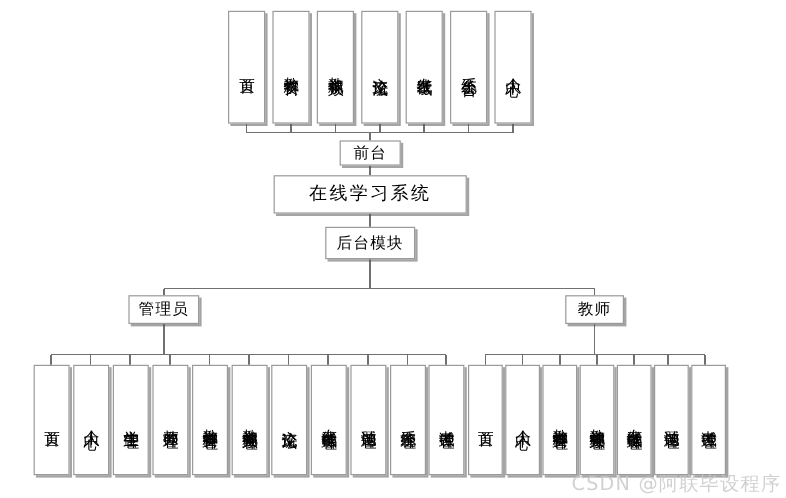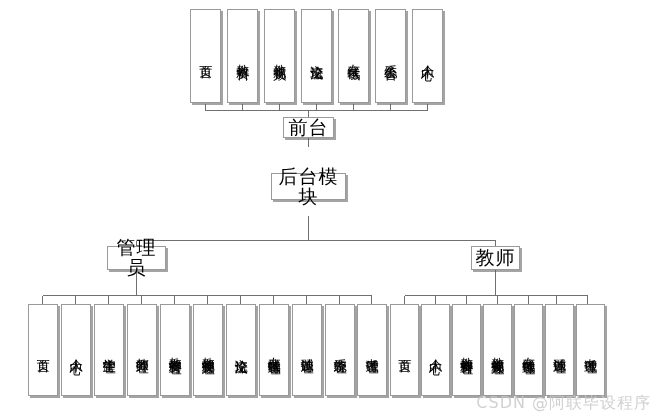--- a/index.html
+++ b/index.html
@@ -34,21 +34,21 @@
     font-size:13px;
     letter-spacing:1px;
     padding:4px 0;
   }
   .node.vert .lbl{
     writing-mode:vertical-rl;
     text-orientation:upright;
     display:block;
   }
   .node.horiz{
-    font-size:19px;
+    font-size:13px;
     letter-spacing:1px;
   }
   .node.root{
     font-size:15px;
     letter-spacing:2px;
   }
   .watermark{
     position:absolute;
     right:4px;
     bottom:1px;
@@ -136,22 +136,25 @@
     <span class="lbl">系统公告</span>
   </div>
   <div class="node vert" style="left:412px;top:9px;width:31px;height:94px;">
     <span class="lbl">个人中心</span>
   </div>
 
   <div class="node horiz" style="left:283px;top:117px;width:51px;height:21px;">
     <span>前台</span>
   </div>
 
-
-  <div class="node horiz" style="left:271px;top:173px;width:75px;height:27px;">
+  <div class="node root" style="left:228px;top:146px;width:161px;height:32px;">
+    <span>在线学习系统</span>
+  </div>
+
+  <div class="node horiz" style="left:271px;top:189px;width:75px;height:27px;">
     <span>后台模块</span>
   </div>
 
   <div class="node horiz" style="left:107px;top:246px;width:59px;height:24px;">
     <span>管理员</span>
   </div>
   <div class="node horiz" style="left:471px;top:246px;width:49px;height:24px;">
     <span>教师</span>
   </div>
 

